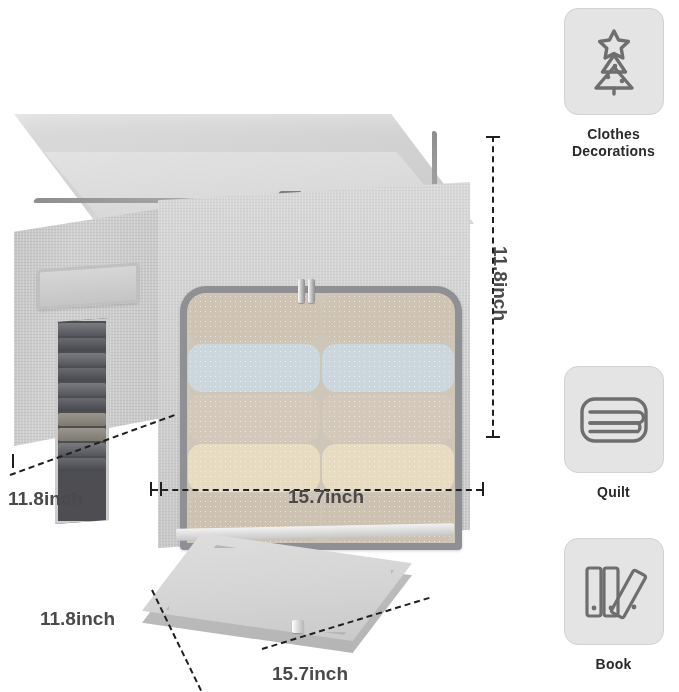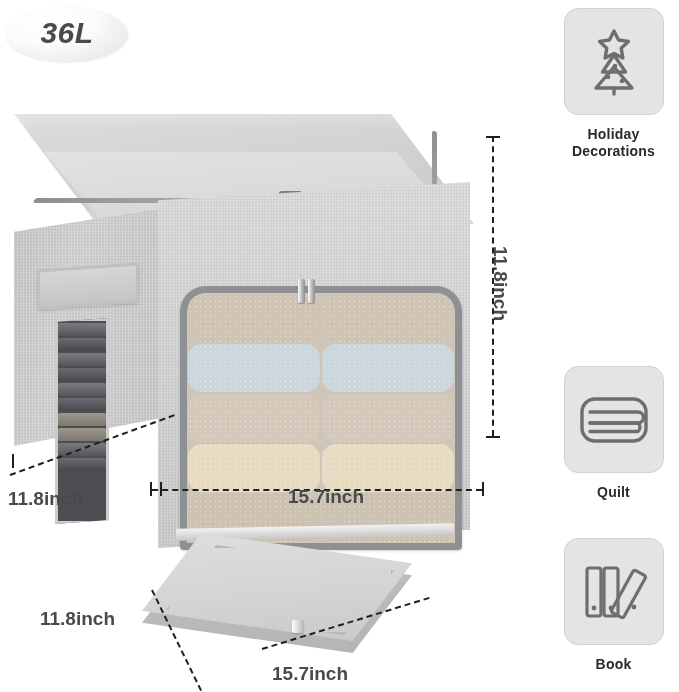--- a/index.html
+++ b/index.html
@@ -221,23 +221,20 @@
   .uc1{top:8px;}
   .uc2{top:194px;}
   .uc3{top:366px;}
   .uc4{top:538px;}
 </style>
 </head>
 <body>
 
 <div class="stage">
 
-  <div class="badge">
-    <span>36L</span>
-  </div>
 
   <div class="box-wrap">
 
     <div class="lid">
       <div class="lid-inner"></div>
     </div>
     <div class="lid-zip"></div>
     <div class="lid-zip2"></div>
     <div class="lid-pull"></div>
 
@@ -327,21 +324,21 @@
             <path d="M31 28 L19.5 45 L42.5 45 Z"></path>
             <path d="M31 40 L13 61 L49 61 Z"></path>
             <path d="M31 61 L31 67"></path>
           </g>
           <circle cx="32" cy="39" r="2.3" fill="#6e6e6e"></circle>
           <circle cx="25" cy="50" r="2.3" fill="#6e6e6e"></circle>
           <circle cx="39" cy="54" r="2.3" fill="#6e6e6e"></circle>
         </svg>
       </div>
       <div class="uc-label">
-        <div>Holiday</div>
+        <div>Clothes</div>
         <div>Decorations</div>
       </div>
     </div>
 
 
     <div class="uc uc4">
       <div class="uc-tile">
         <svg width="68" height="62" viewBox="0 0 68 62">
           <g fill="none" stroke="#6e6e6e" stroke-width="3.2" stroke-linejoin="round">
             <rect x="7" y="7" width="14" height="48" rx="2.5"></rect>

